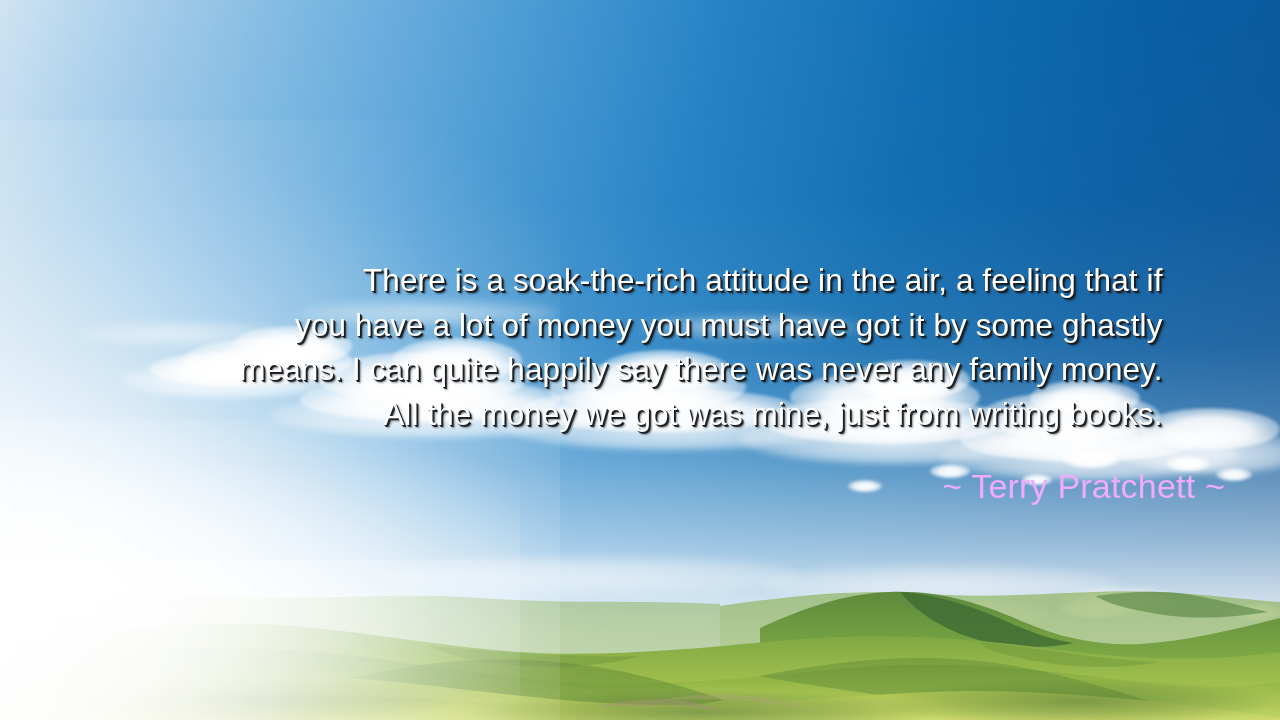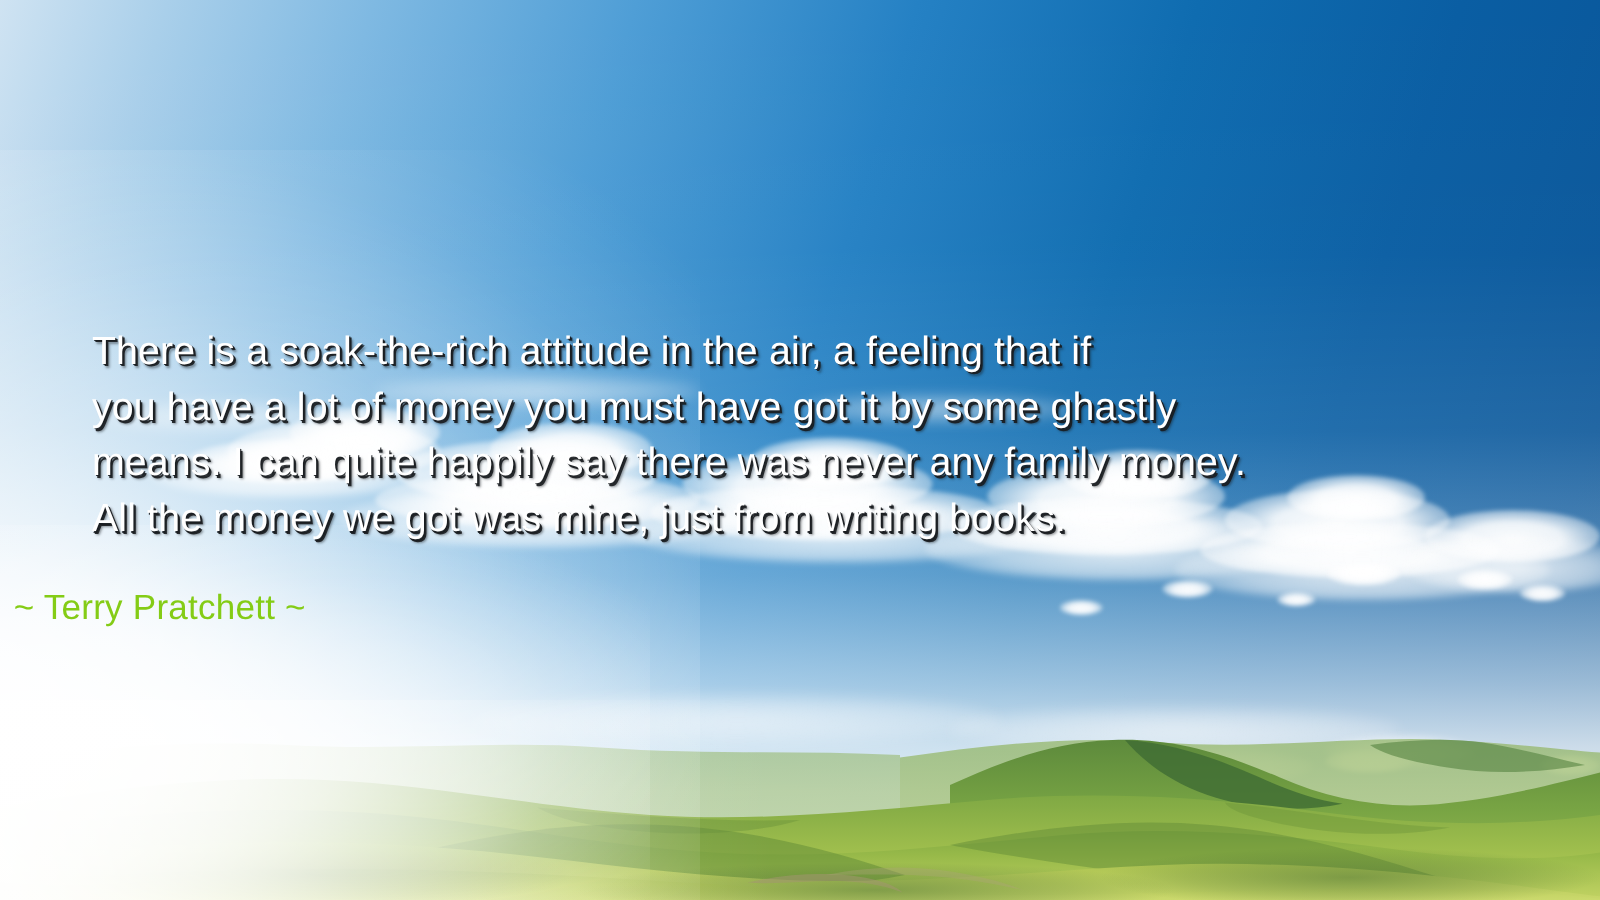--- a/index.html
+++ b/index.html
@@ -101,41 +101,40 @@
 
   
   .hills { position: absolute; left: 0; top: 0; width: 1280px; height: 720px; }
 
   
   .quote-wrap {
     position: absolute;
     left: 0;
     top: 258px;
     width: 1225px;
-    text-align: left;
-    margin-left: 11px;
+    text-align: right;
   }
   .quote-text {
     margin: 0 auto;
     width: 1100px;
     color: #ffffff;
     font-size: 31.5px;
     line-height: 44.5px;
     letter-spacing: 0.1px;
     text-shadow:
       2px 2px 0 rgba(25,28,32,0.92),
       1px 1px 0 rgba(25,28,32,0.85),
       3px 3px 2px rgba(20,24,28,0.45);
     white-space: pre-line;
   }
   .author {
     margin: 0;
     padding-top: 31px;
-    color: #84cc16;
-    font-size: 28px;
+    color: #f0abfc;
+    font-size: 34px;
     line-height: 38px;
     letter-spacing: 0.2px;
   }
 </style>
 </head>
 <body>
 
 <div id="stage">
 
   <div class="sky"></div>

